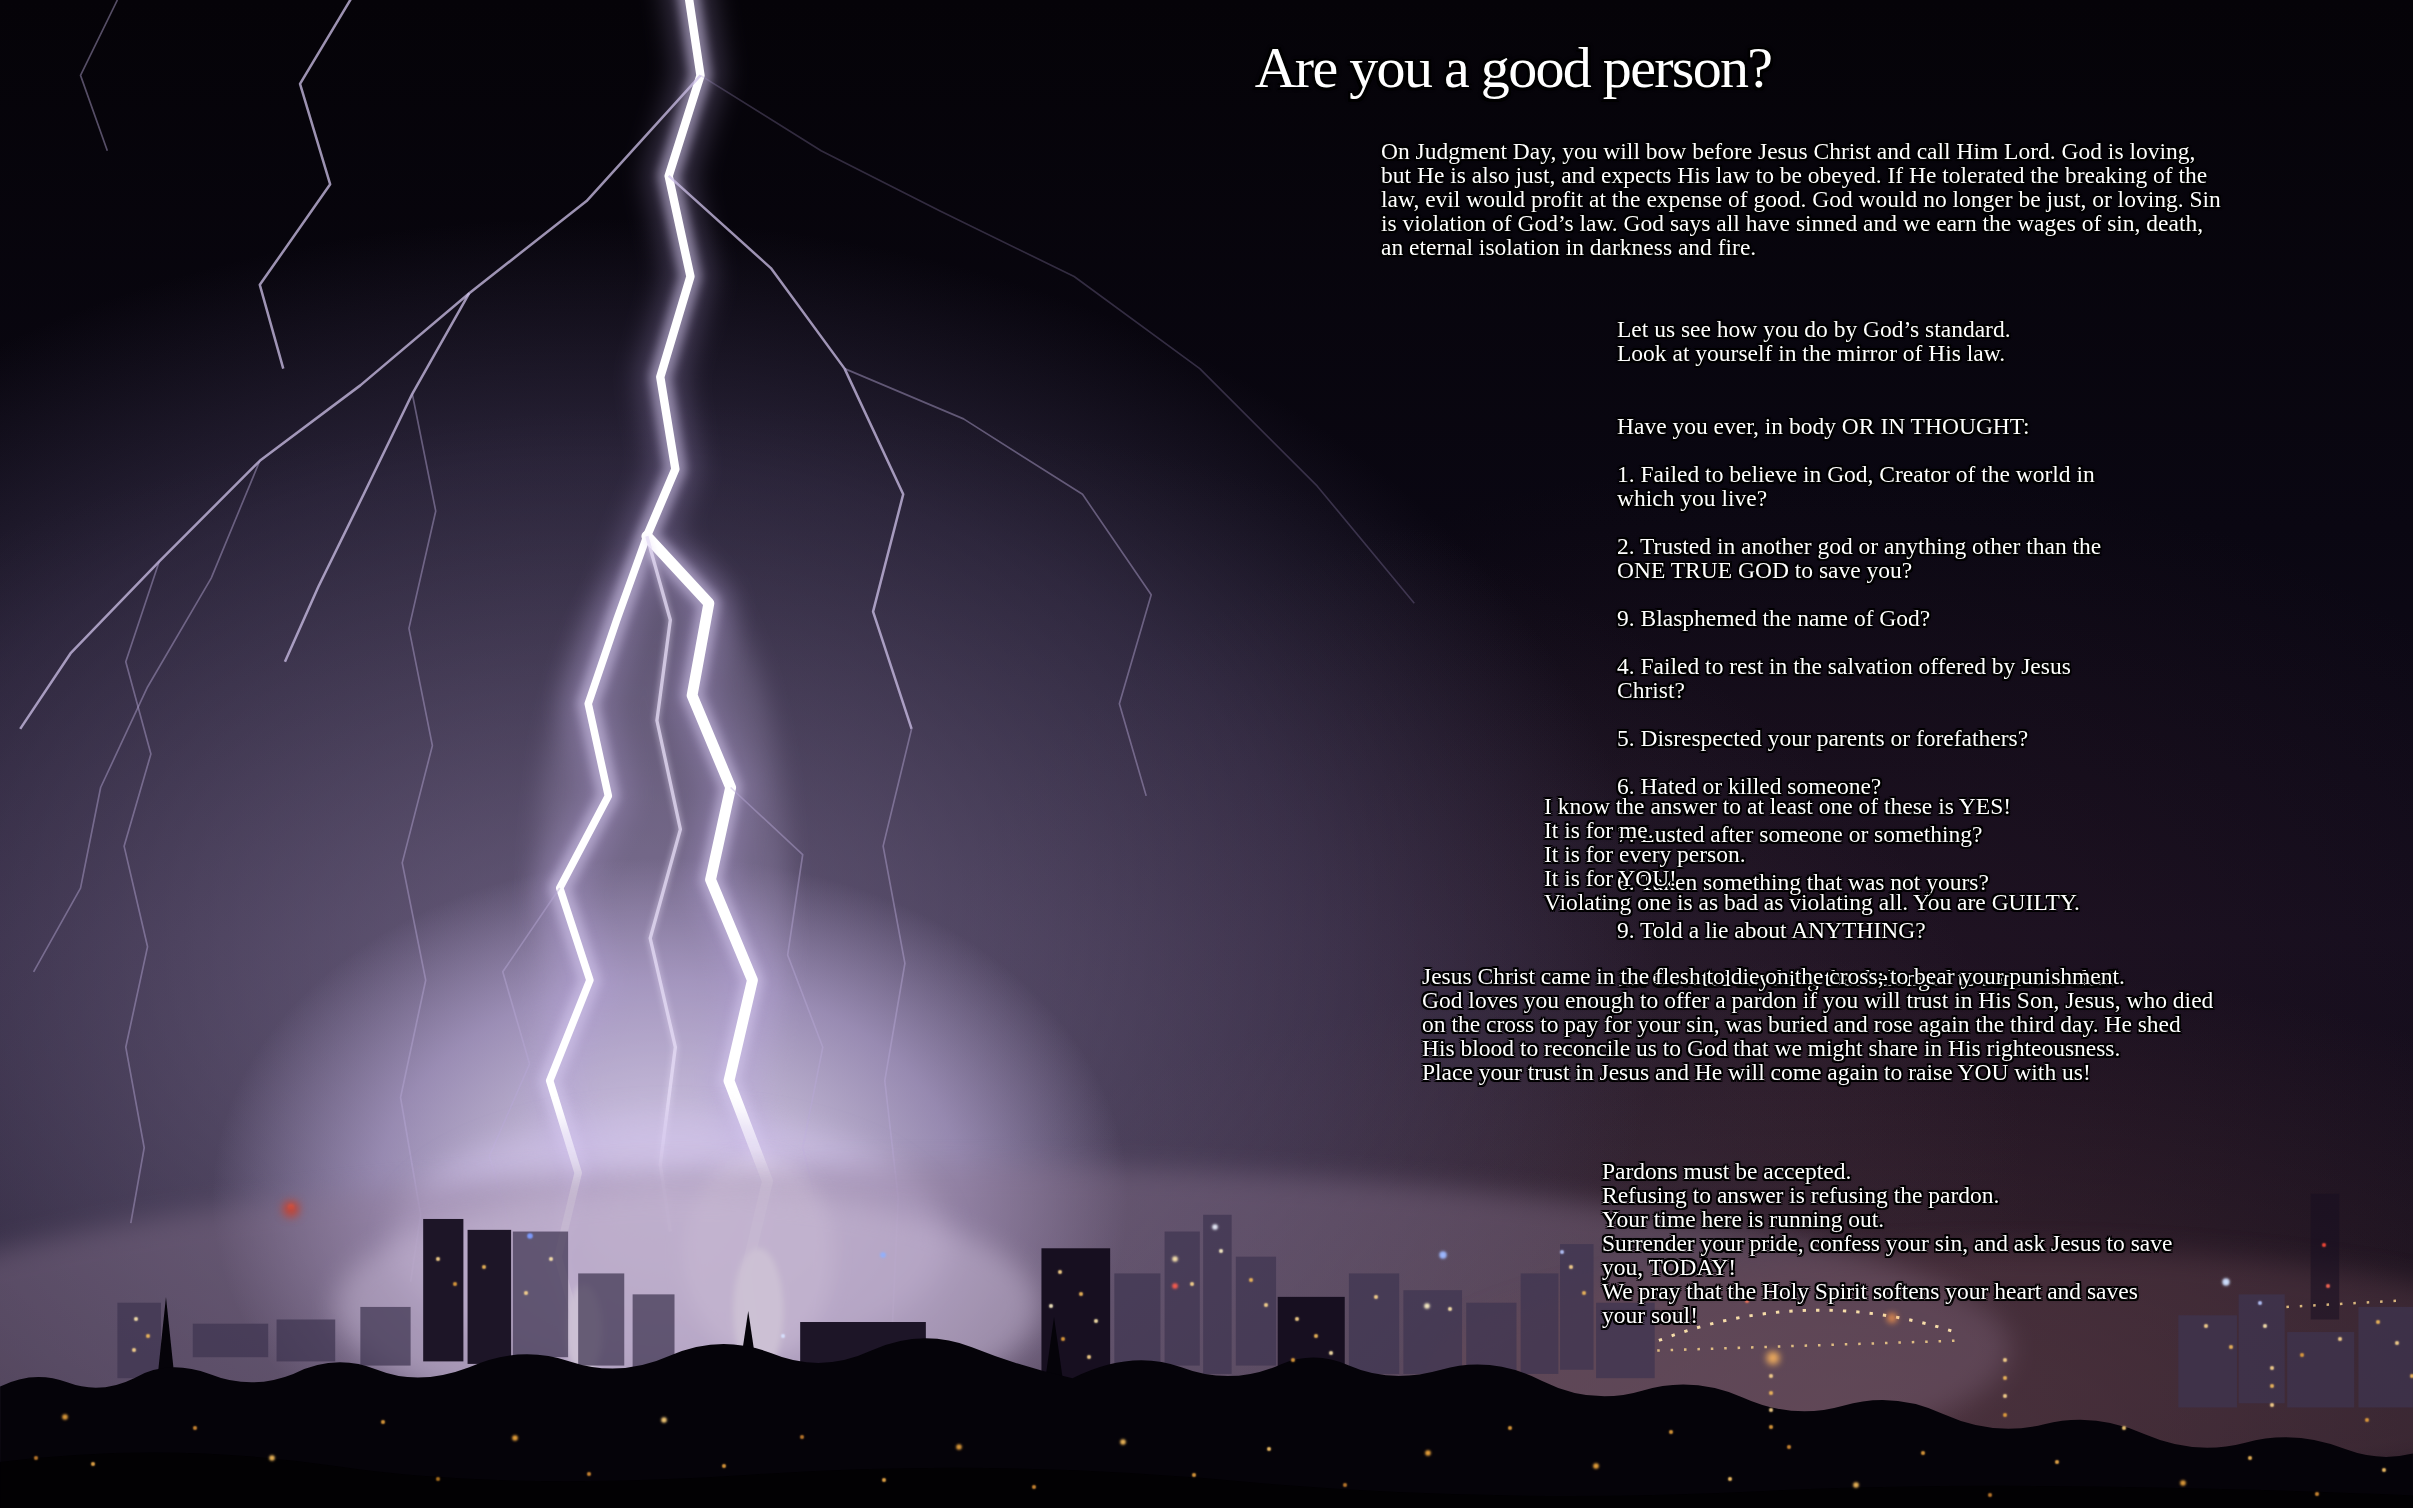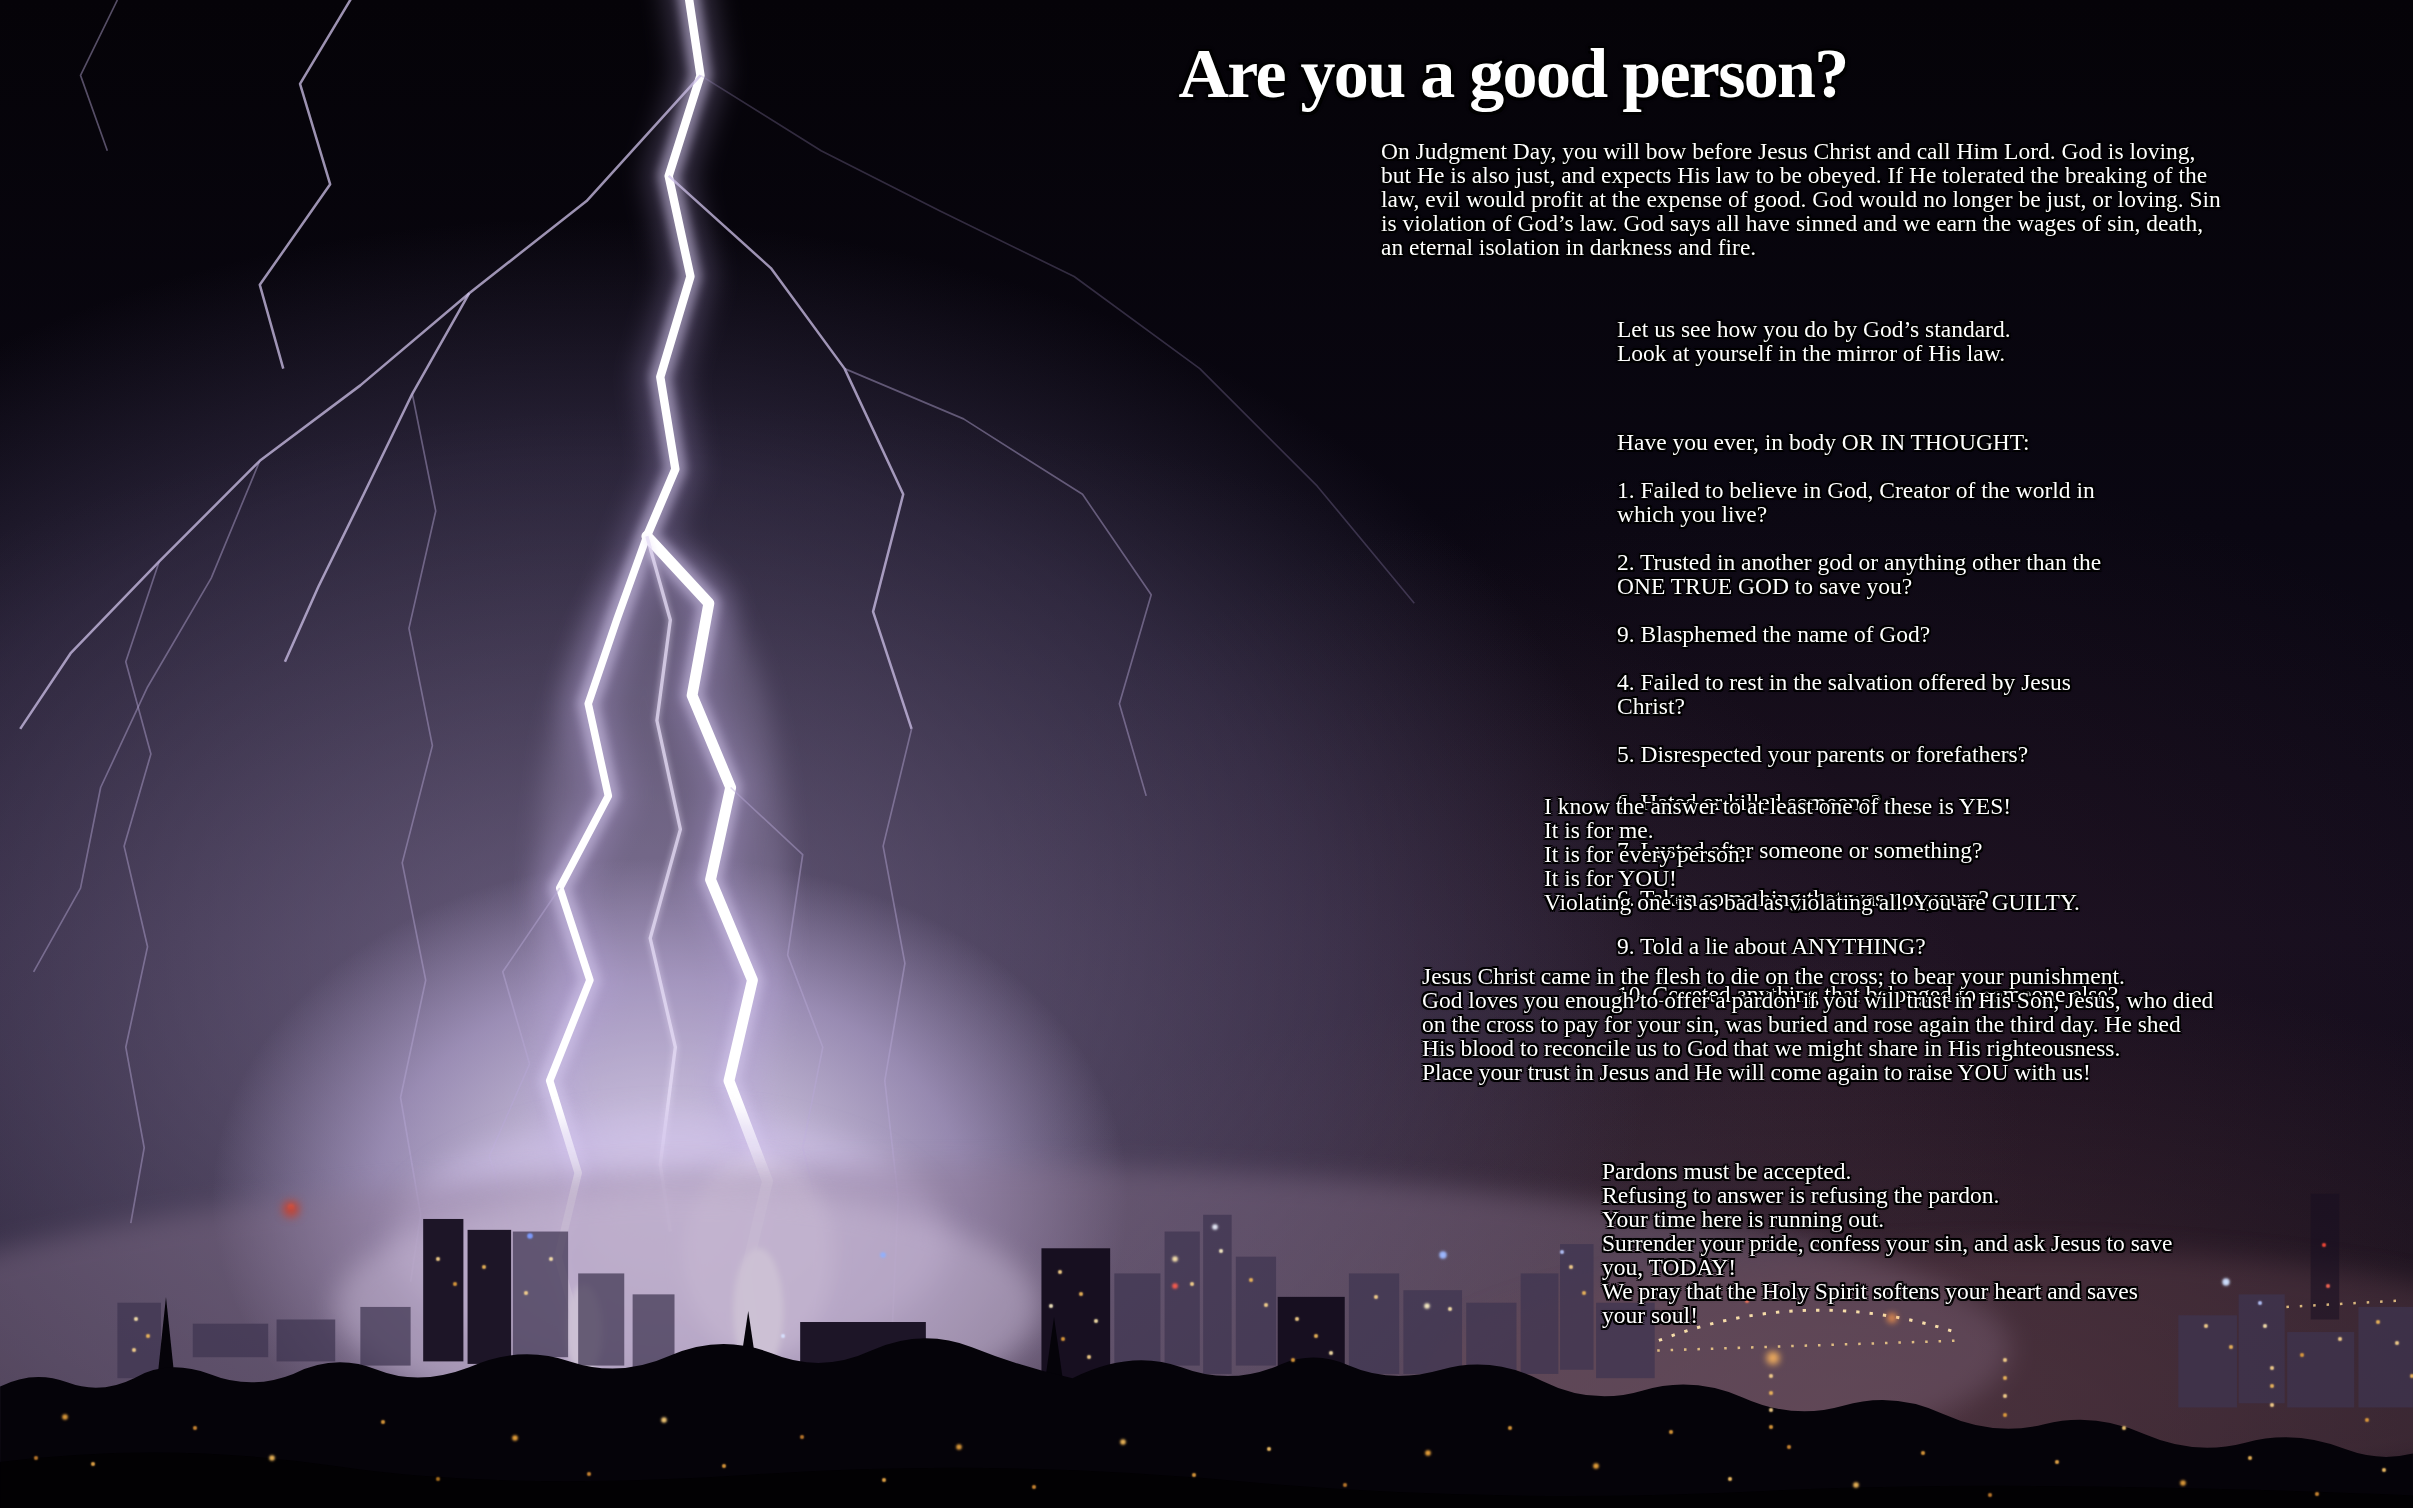--- a/index.html
+++ b/index.html
@@ -78,27 +78,27 @@
   
   .tblock{
     position:absolute;color:var(--text);white-space:pre-line;
     font-size:23.5px;line-height:24px;letter-spacing:0;
     text-shadow:0 0 3.4px var(--outline),-1.7px -1.7px 0 var(--outline),1.7px -1.7px 0 var(--outline),
       -1.7px 1.7px 0 var(--outline),1.7px 1.7px 0 var(--outline),-1.7px 0 0 var(--outline),
       1.7px 0 0 var(--outline),0 -1.7px 0 var(--outline),0 1.7px 0 var(--outline);
   }
   .title{
     position:absolute;left:1513px;top:34px;transform:translateX(-50%);
-    margin:0;color:var(--text);font-size:70px;font-weight:bold;letter-spacing:-1.7px;white-space:nowrap;
+    margin:0;color:var(--text);font-size:58px;font-weight:normal;letter-spacing:-1.7px;white-space:nowrap;
     text-shadow:0 0 5px var(--outline),-2.5px -2.5px 0 var(--outline),2.5px -2.5px 0 var(--outline),
       -2.5px 2.5px 0 var(--outline),2.5px 2.5px 0 var(--outline);
   }
   .intro{left:1381px;top:139px;width:1056px;}
   .standard{left:1617px;top:317px;}
-  .questions{left:1617px;top:406px;}
+  .questions{left:1617px;top:390px;}
   .verdict{left:1513px;top:794px;margin-left:31px;}
   .gospel{left:1422px;top:964px;}
   .call{left:1602px;top:1159px;}
   .q{white-space:pre-line;}
 </style>
 </head>
 <body>
 
 <div class="poster">
 

